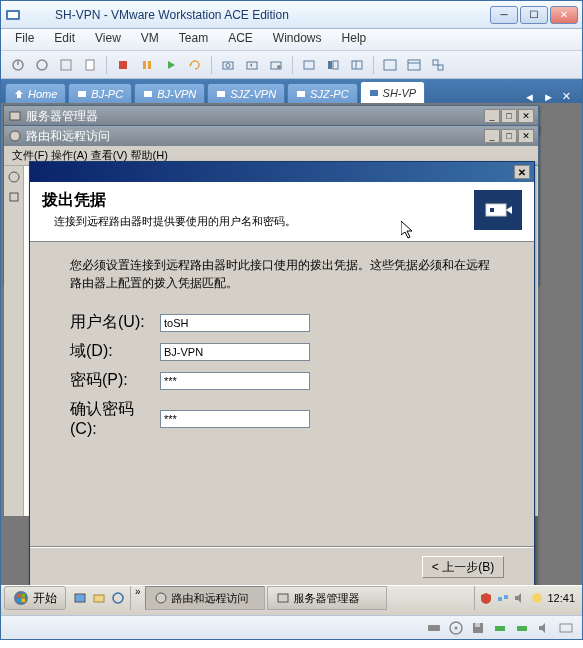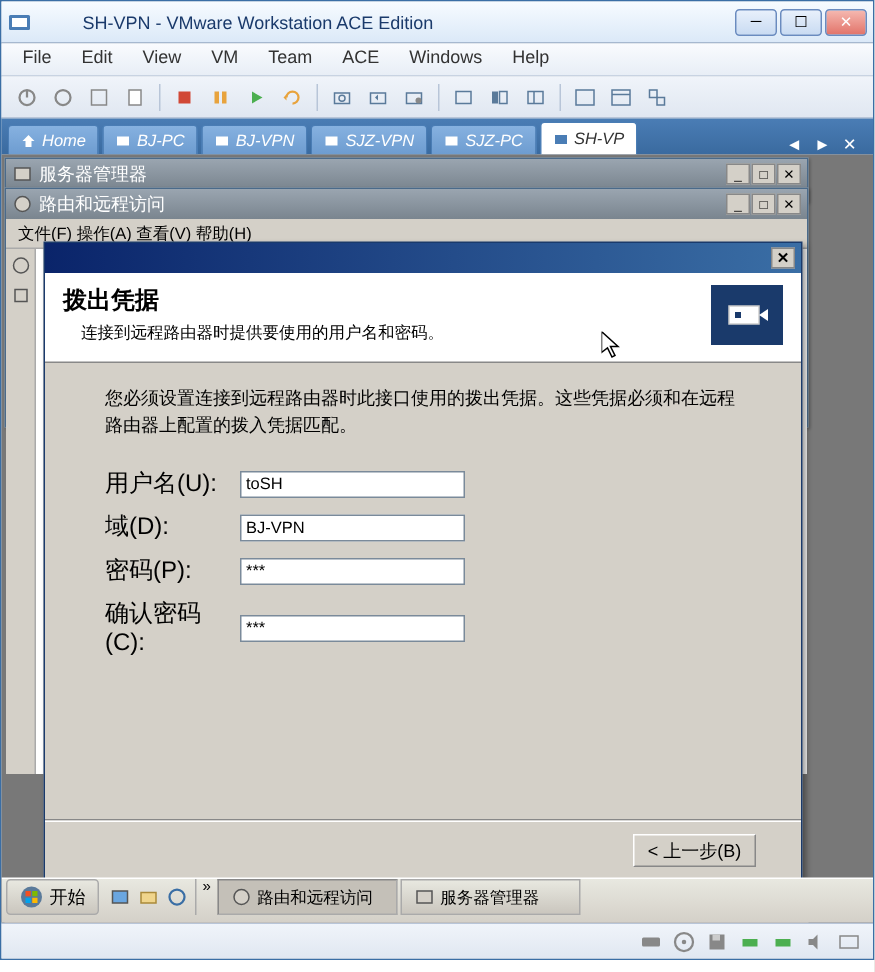--- a/index.html
+++ b/index.html
@@ -405,20 +405,36 @@
             <circle cx="7" cy="7" r="5" fill="#d4d0c8" stroke="#555"></circle>
           </svg>
         <span>路由和远程访问</span>
       </div>
       <div class="task-btn">
         <svg width="14" height="14" viewBox="0 0 14 14">
             <rect x="2" y="3" width="10" height="8" fill="#d4d0c8" stroke="#555"></rect>
           </svg>
         <span>服务器管理器</span>
       </div>
+      <div class="tray">
+        <svg class="tray-icon" viewBox="0 0 14 14">
+            <path d="M7 2 L12 4 L12 8 Q12 12 7 13 Q2 12 2 8 L2 4 Z" fill="#d14836"></path>
+          </svg>
+        <svg class="tray-icon" viewBox="0 0 14 14">
+            <rect x="2" y="6" width="4" height="4" fill="#6aa6e0"></rect>
+            <rect x="8" y="4" width="4" height="4" fill="#6aa6e0"></rect>
+          </svg>
+        <svg class="tray-icon" viewBox="0 0 14 14">
+            <polygon points="2,5 5,5 8,2 8,12 5,9 2,9" fill="#888"></polygon>
+          </svg>
+        <svg class="tray-icon" viewBox="0 0 14 14">
+            <circle cx="7" cy="7" r="5" fill="#f5d56b"></circle>
+          </svg>
+        <span>12:41</span>
+      </div>
     </div>
 
   </div>
 
   <div class="vm-status">
     <svg class="vm-status-icon" viewBox="0 0 16 16">
         <rect x="2" y="5" width="12" height="6" rx="1" fill="#888"></rect>
       </svg>
     <svg class="vm-status-icon" viewBox="0 0 16 16">
         <circle cx="8" cy="8" r="6" fill="none" stroke="#888" stroke-width="1.5"></circle>

